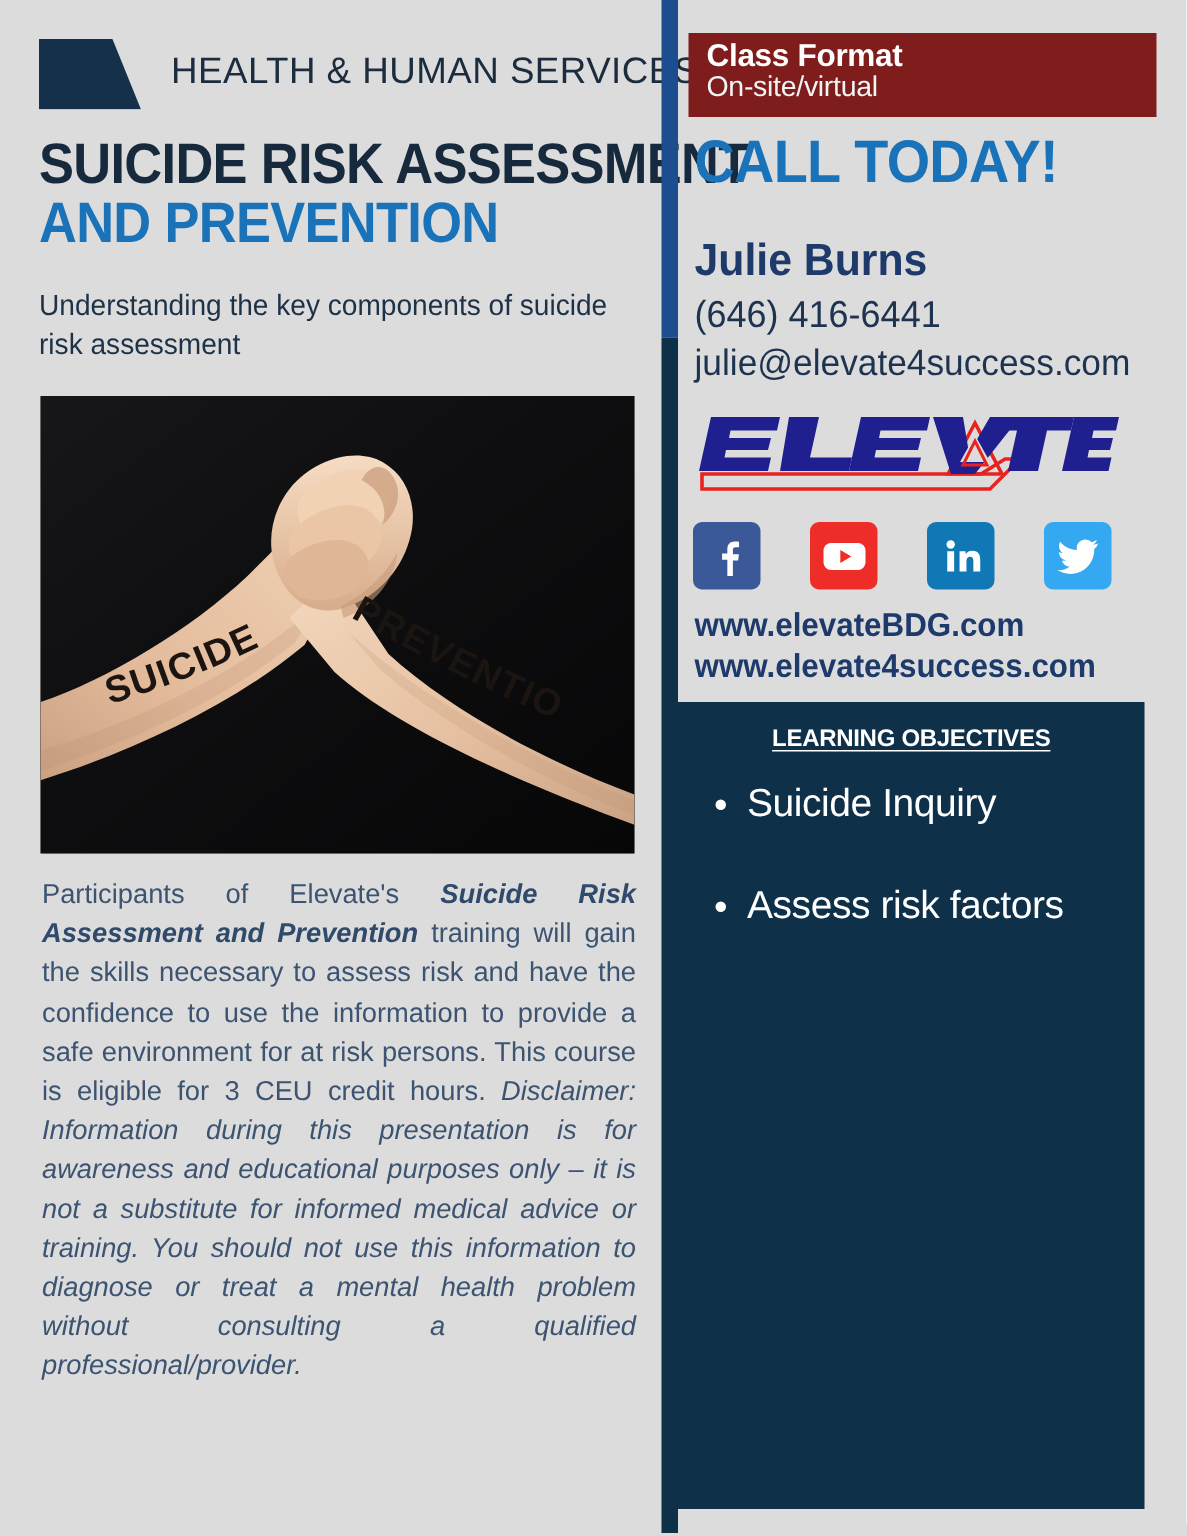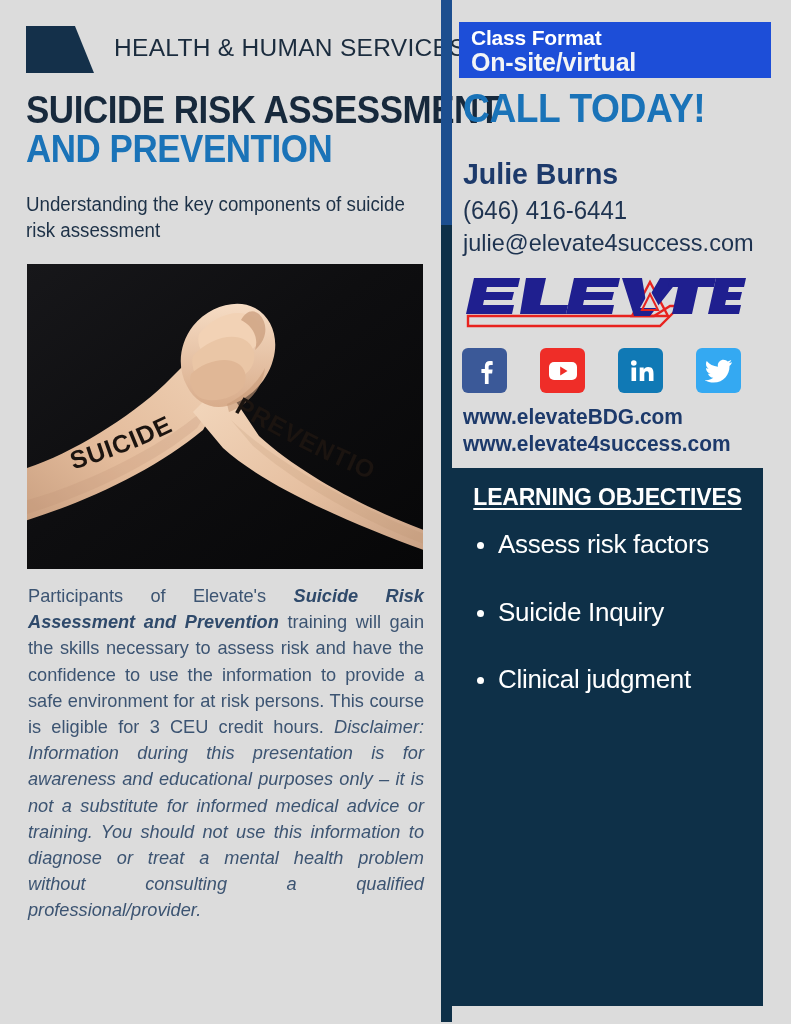--- a/index.html
+++ b/index.html
@@ -145,36 +145,36 @@
     width: 339px;
     height: 1024px;
   }
 
   .class-format {
     position: absolute;
     left: 7px;
     top: 22px;
     width: 312px;
     height: 56px;
-    background: #1d4ed8;
+    background: #7f1d1d;
     padding: 5px 0 0 12px;
     box-sizing: border-box;
   }
   .cf-title {
     font-family: "Liberation Sans", sans-serif;
     font-weight: 700;
     font-size: 21px;
     color: #ffffff;
     line-height: 1.05;
     letter-spacing: -0.2px;
   }
   .cf-sub {
     font-family: "Liberation Sans", sans-serif;
-    font-weight: 700;
-    font-size: 25px;
+    font-weight: 400;
+    font-size: 19px;
     color: #f2f4f6;
     line-height: 1.1;
     letter-spacing: -0.2px;
   }
 
   .call-today {
     position: absolute;
     left: 11px;
     top: 88px;
     font-family: "Liberation Sans Narrow", "Liberation Sans", sans-serif;
@@ -274,21 +274,21 @@
     top: 468px;
     width: 311px;
     height: 538px;
     background: #0e3048;
   }
   .lo-title {
     margin: 16px 0 0 0;
     text-align: center;
     font-family: "Liberation Sans", sans-serif;
     font-weight: 700;
-    font-size: 23px;
+    font-size: 16px;
     letter-spacing: -0.2px;
     color: #ffffff;
     text-decoration: underline;
     text-underline-offset: 3px;
   }
   .lo-list {
     margin: 18px 0 0 0;
     padding: 0 14px 0 46px;
     list-style: none;
   }
@@ -463,19 +463,18 @@
     </div>
 
     <div class="urls">
       <div>www.elevateBDG.com</div>
       <div>www.elevate4success.com</div>
     </div>
 
     <div class="lo-panel">
       <div class="lo-title">LEARNING OBJECTIVES</div>
       <ul class="lo-list">
+        <li class="lo-item">Suicide Inquiry</li>
         <li class="lo-item">Assess risk factors</li>
-        <li class="lo-item">Suicide Inquiry</li>
-        <li class="lo-item">Clinical judgment</li>
       </ul>
     </div>
   </div>
 </div>
 
 </body></html>

